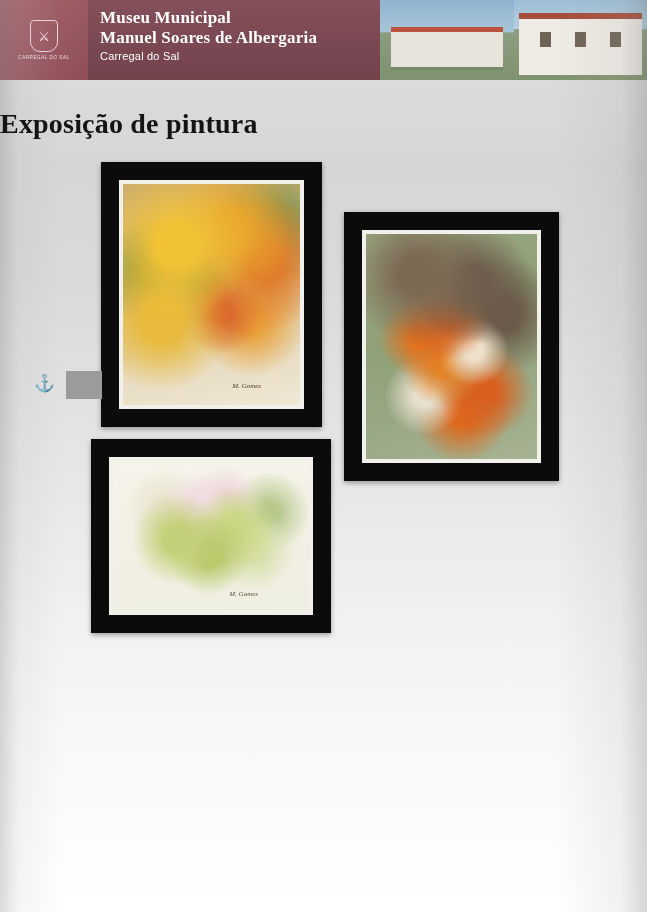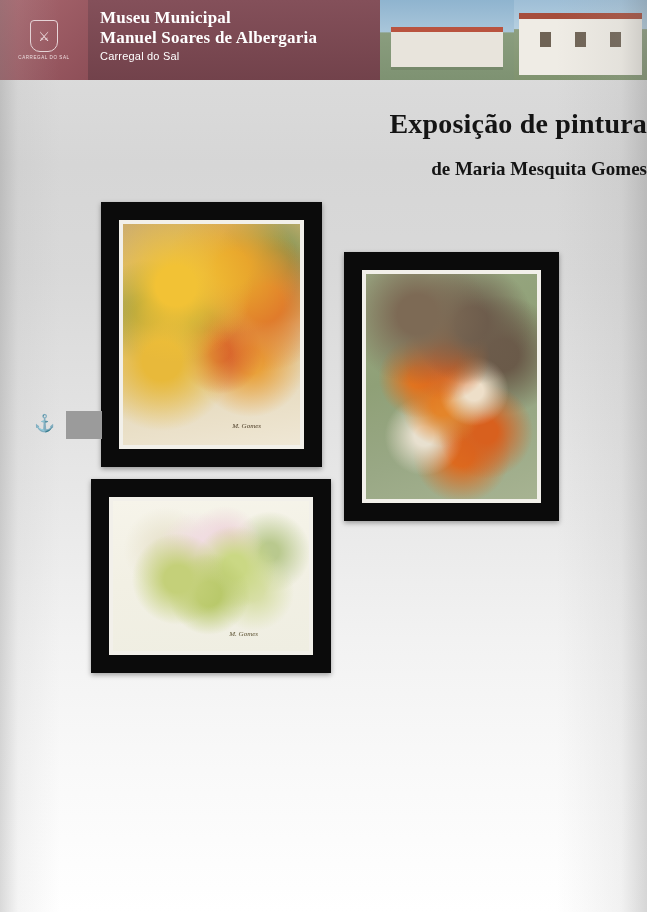--- a/index.html
+++ b/index.html
@@ -129,21 +129,21 @@
     z-index: 2;
     background: #6f6355;
     width: 11px;
     height: 15px;
   }
 
   
   .title-block {
     position: relative;
     z-index: 4;
-    text-align: right;
+    text-align: left;
     margin-top: 28px;
   }
   .exhibit-title {
     font-family: "Liberation Serif", serif;
     font-size: 28px;
     font-weight: bold;
     color: #141414;
     letter-spacing: 0.2px;
   }
   .exhibit-author {
@@ -293,21 +293,20 @@
       <div class="photo-b">
         <div class="win" style="left:20%; top:40%;"></div>
         <div class="win" style="left:46%; top:40%;"></div>
         <div class="win" style="left:72%; top:40%;"></div>
       </div>
     </div>
   </div>
 
   <div class="title-block">
     <div class="exhibit-title">Exposição de pintura</div>
-    <div class="exhibit-author">de Maria Mesquita Gomes</div>
   </div>
 
   <div class="art-area" style="margin-top:22px;">
 
     <div class="frame" id="frame-roses">
       <div class="inner-mat">
         <div class="canvas canvas-roses">
           <span class="sig">M. Gomes</span>
         </div>
       </div>

